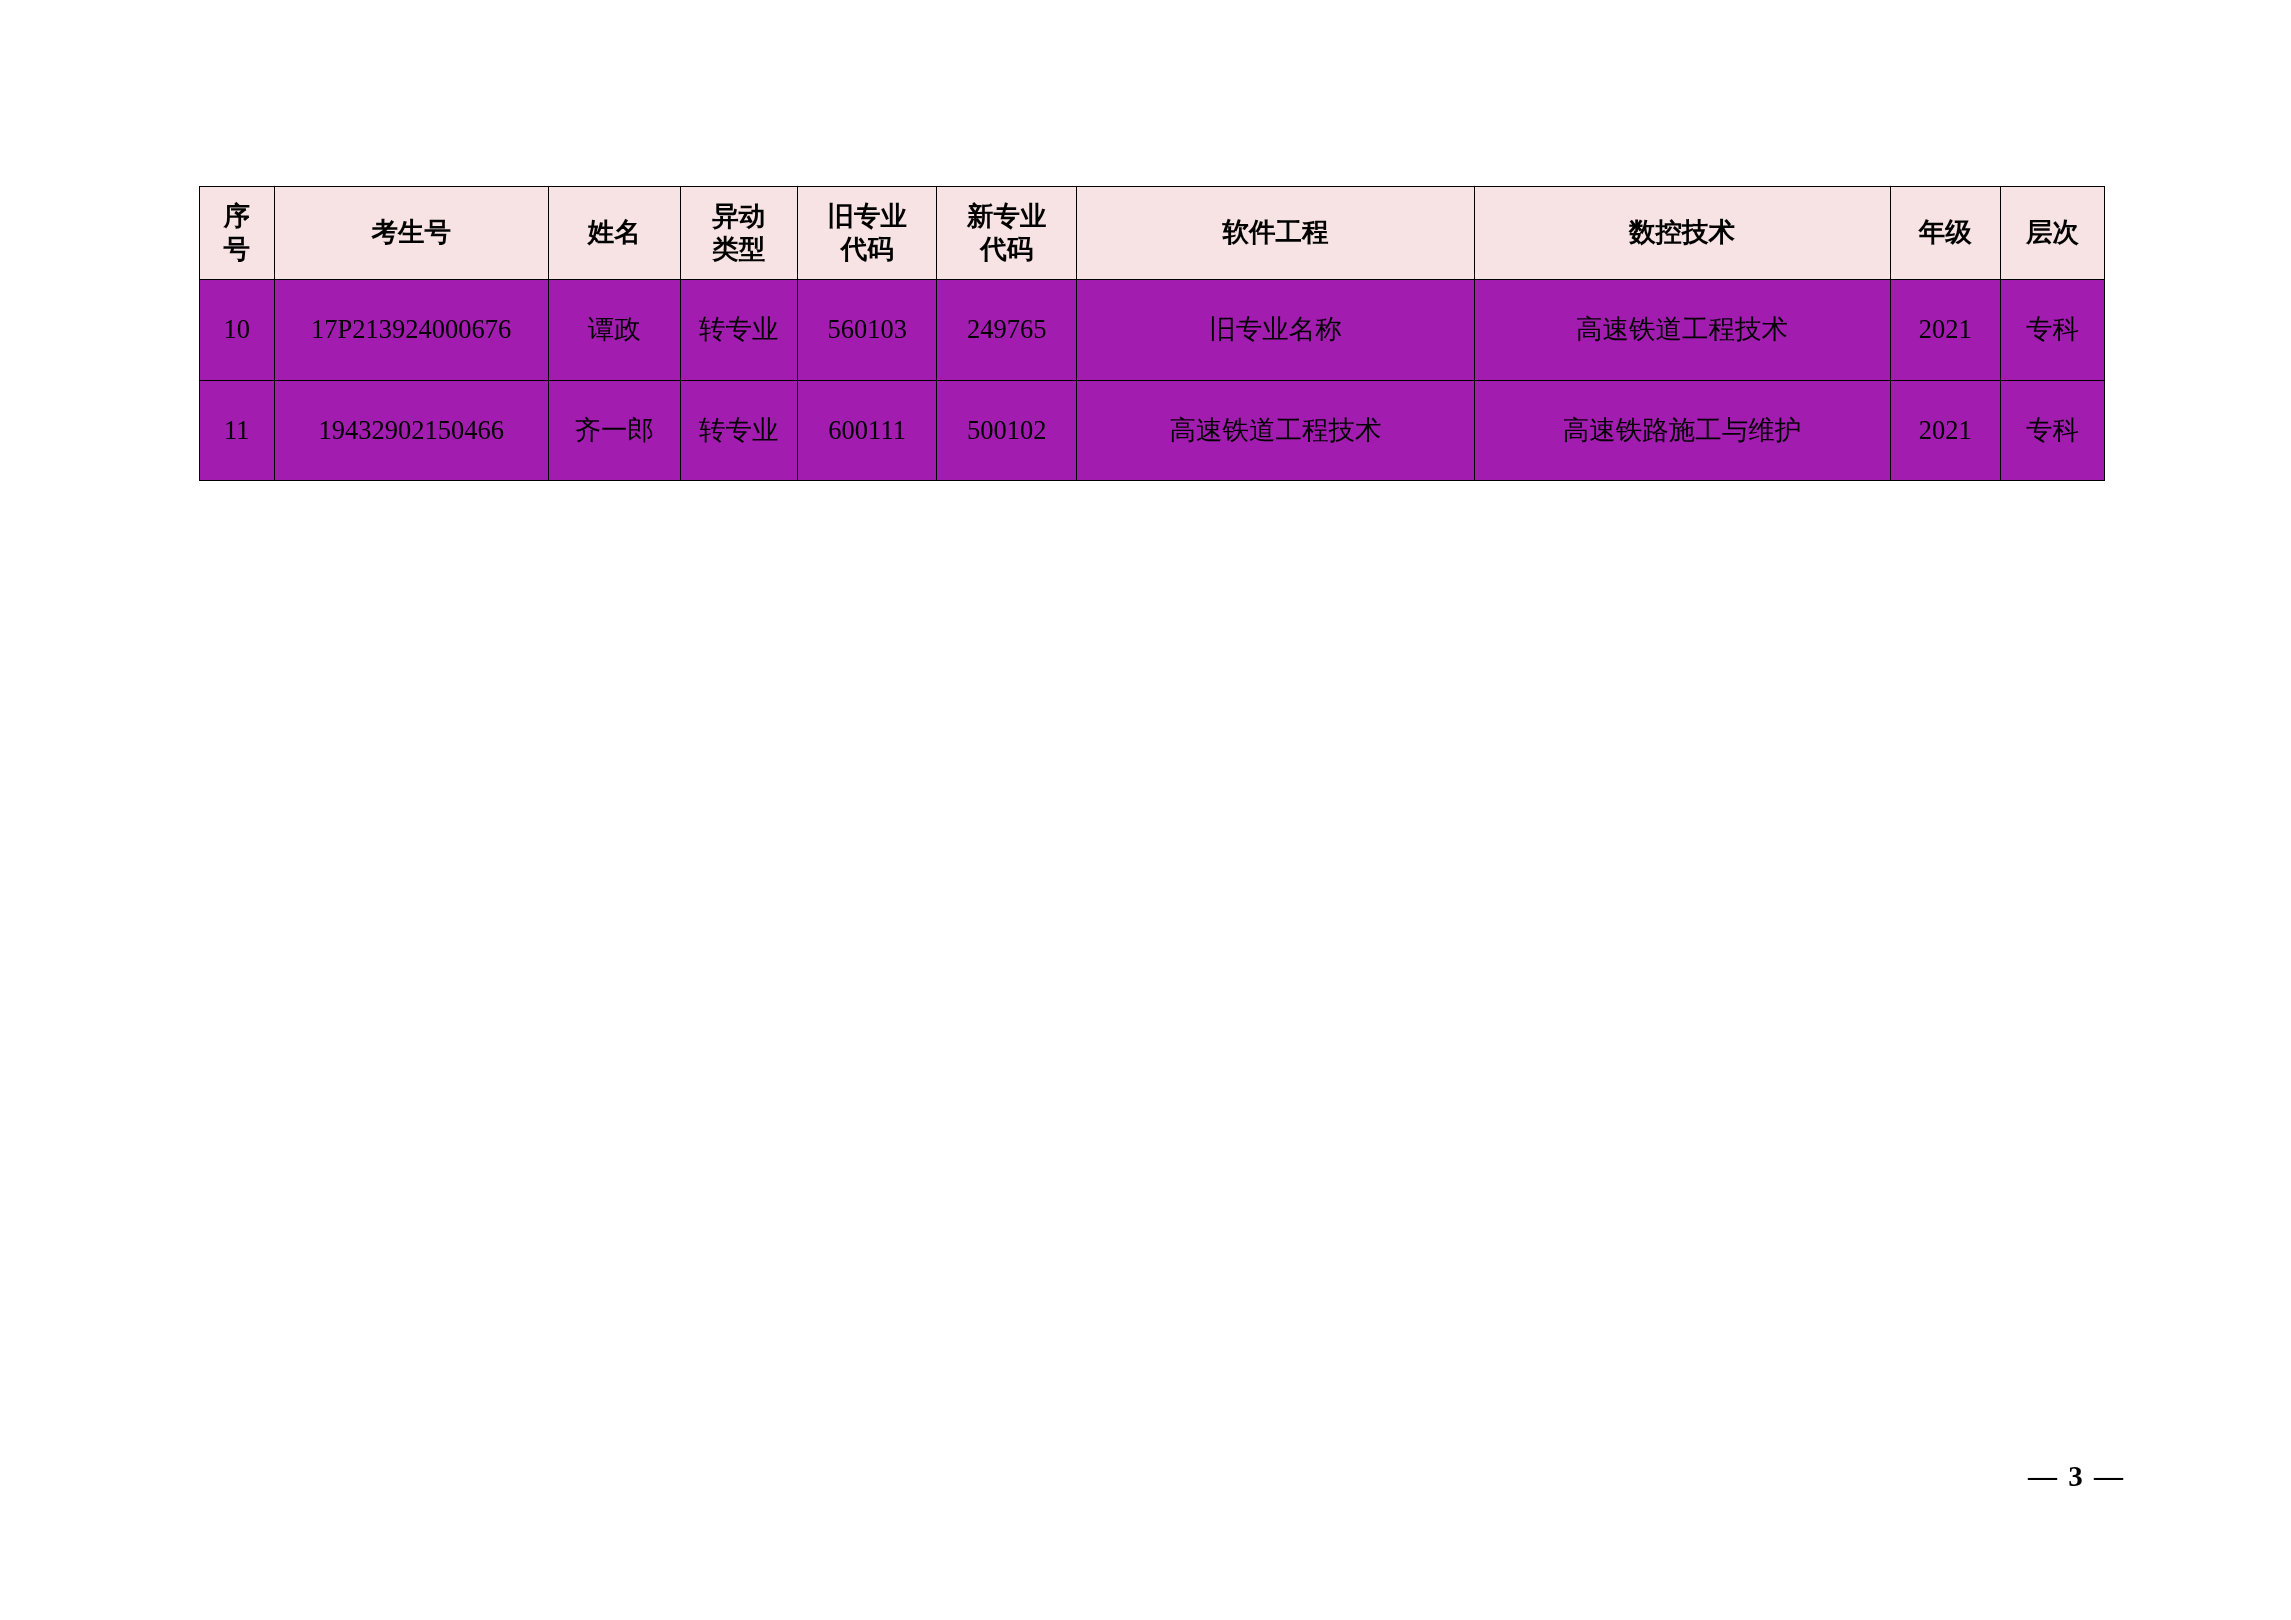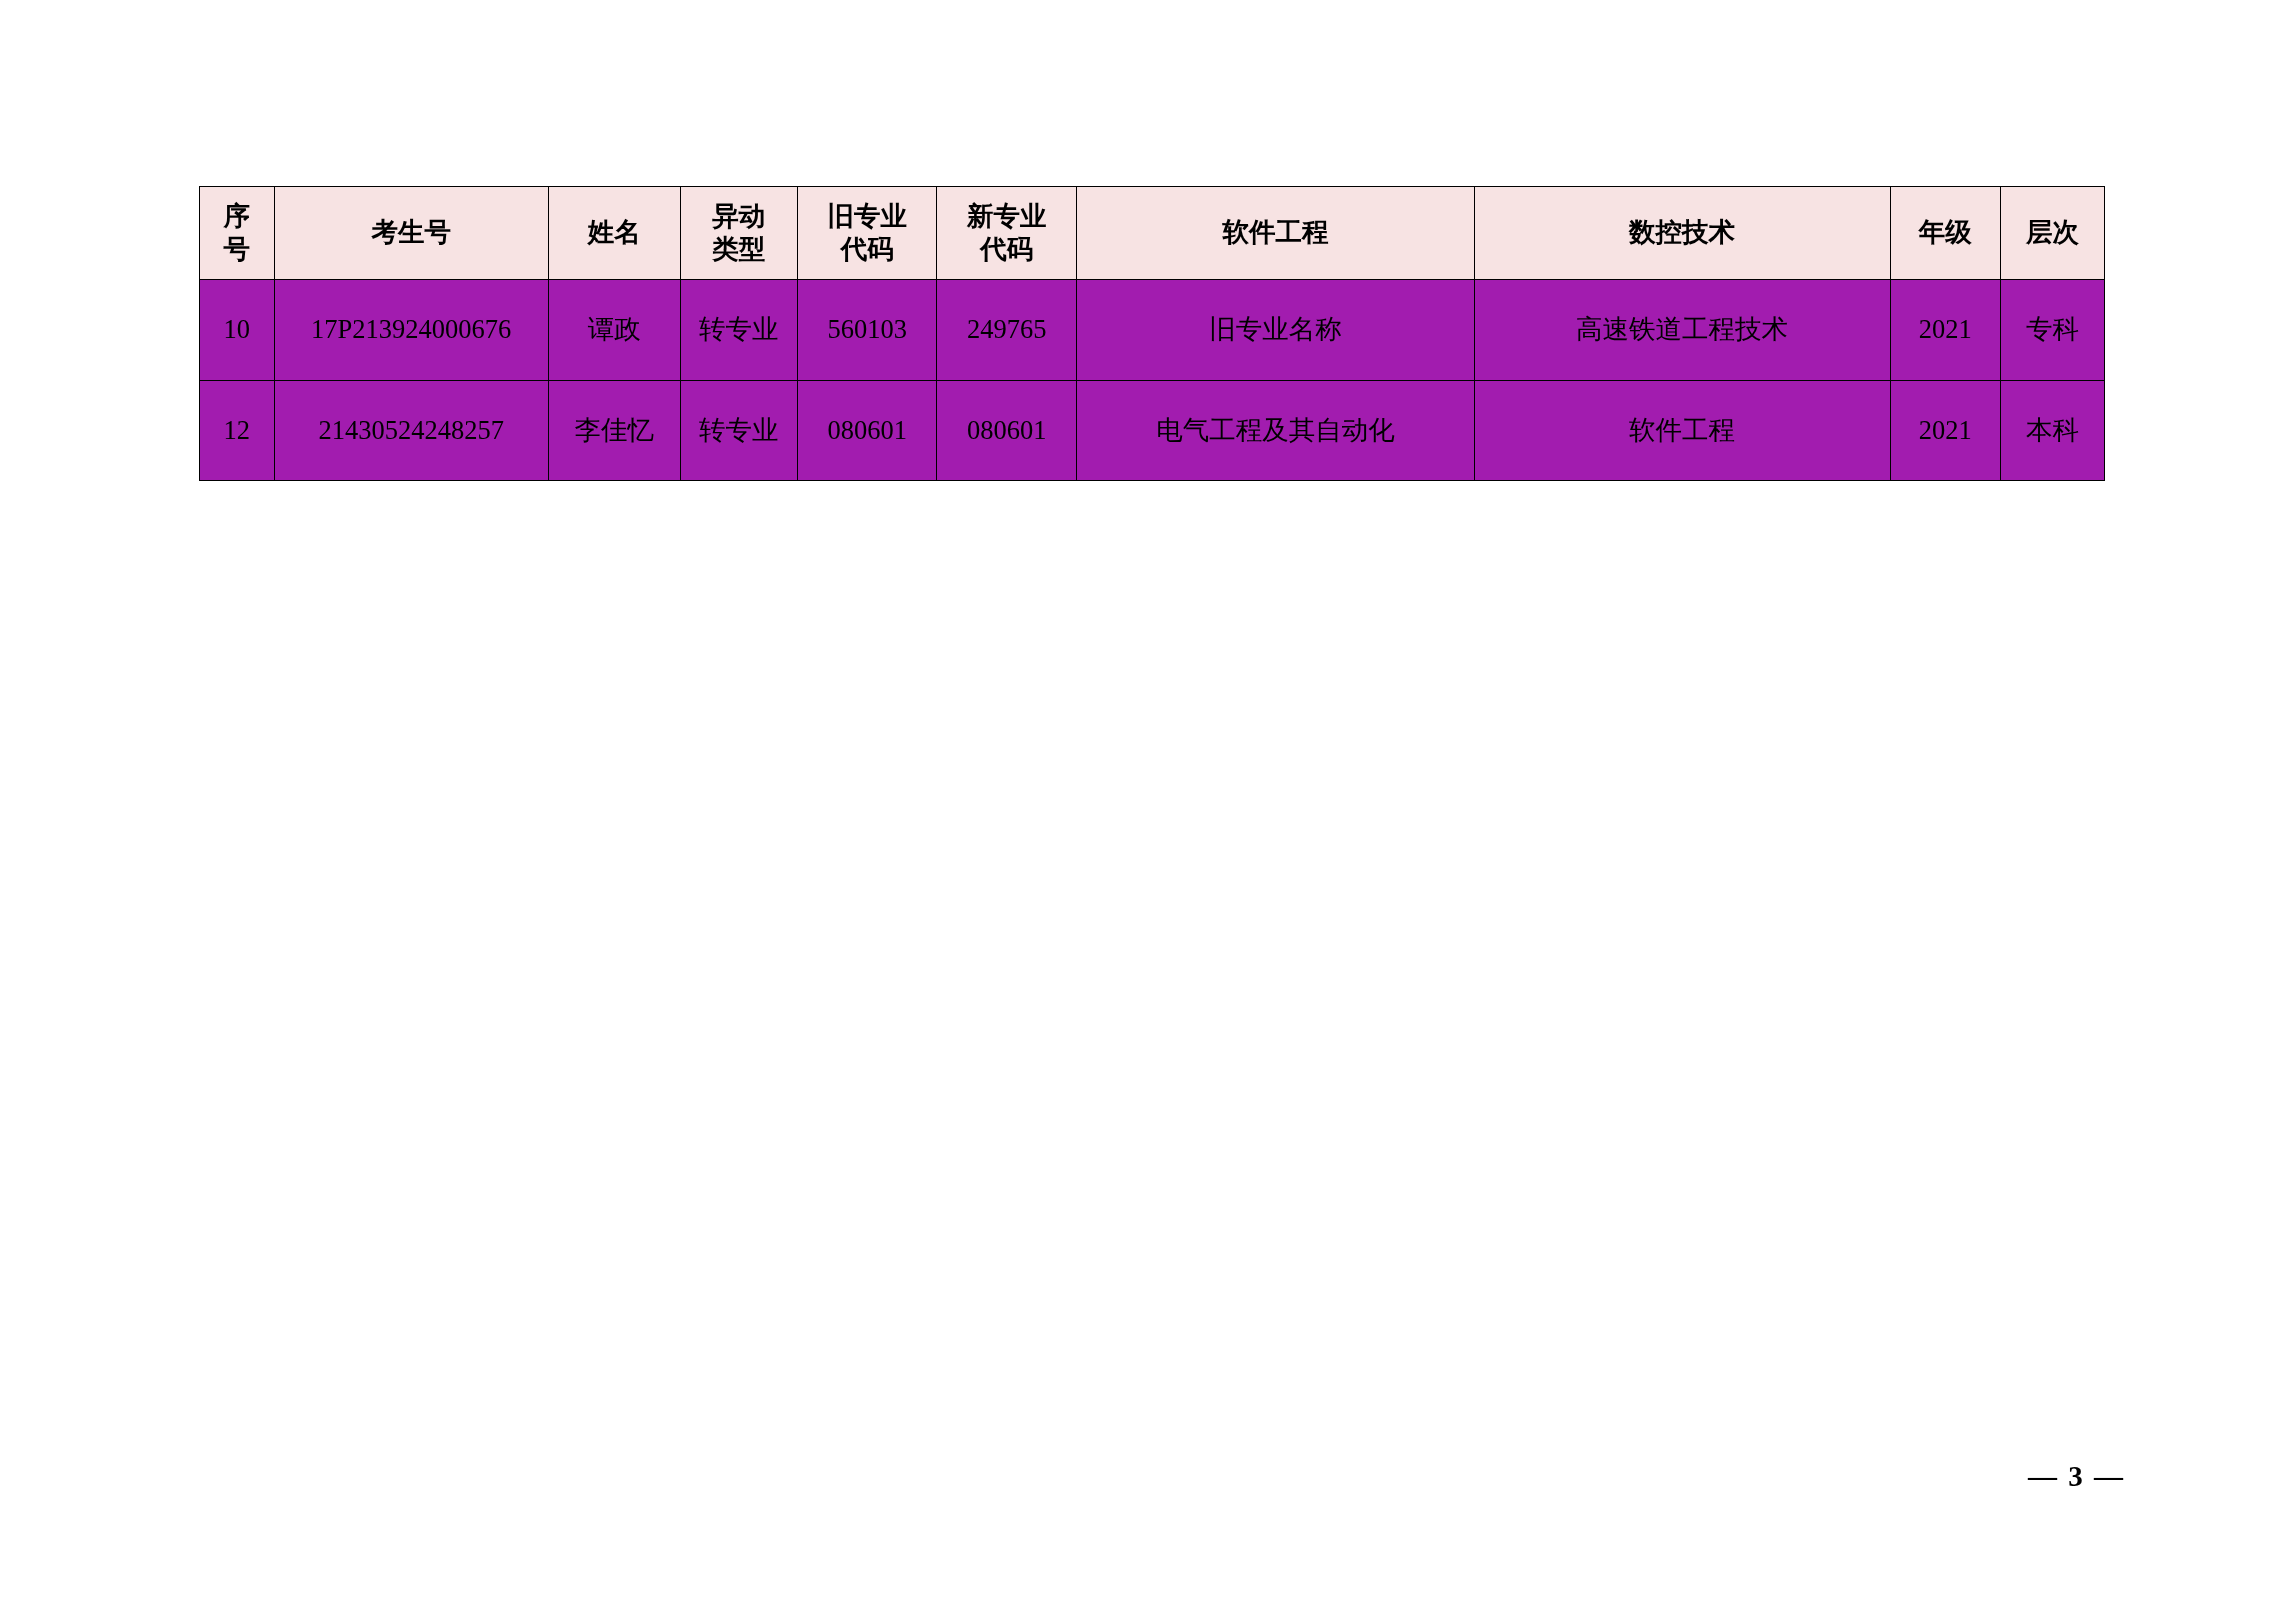--- a/index.html
+++ b/index.html
@@ -163,30 +163,30 @@
           <td>谭政</td>
           <td>转专业</td>
           <td>560103</td>
           <td>249765</td>
           <td>旧专业名称</td>
           <td>高速铁道工程技术</td>
           <td>2021</td>
           <td>专科</td>
         </tr>
         <tr>
-          <td>12</td>
-          <td>21430524248257</td>
-          <td>李佳忆</td>
+          <td>11</td>
+          <td>19432902150466</td>
+          <td>齐一郎</td>
           <td>转专业</td>
-          <td>080601</td>
-          <td>080601</td>
-          <td>电气工程及其自动化</td>
-          <td>软件工程</td>
+          <td>600111</td>
+          <td>500102</td>
+          <td>高速铁道工程技术</td>
+          <td>高速铁路施工与维护</td>
           <td>2021</td>
-          <td>本科</td>
+          <td>专科</td>
         </tr>
       </tbody>
     </table>
   </div>
 
   <div class="page-number">— 3 —</div>
 
 </div>
 
 

